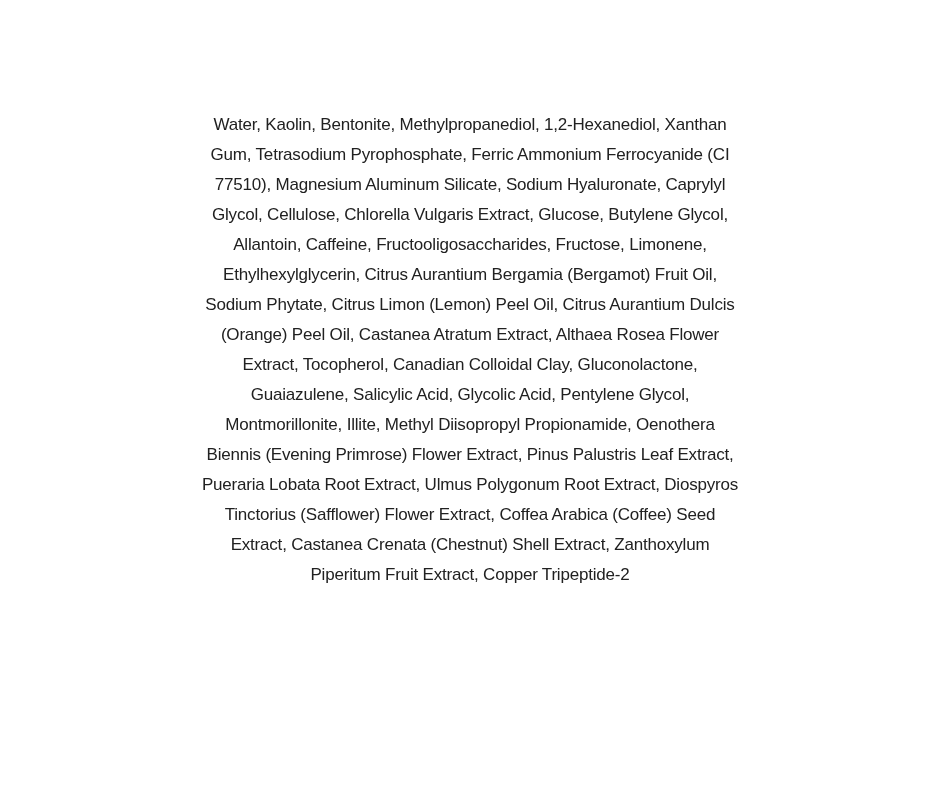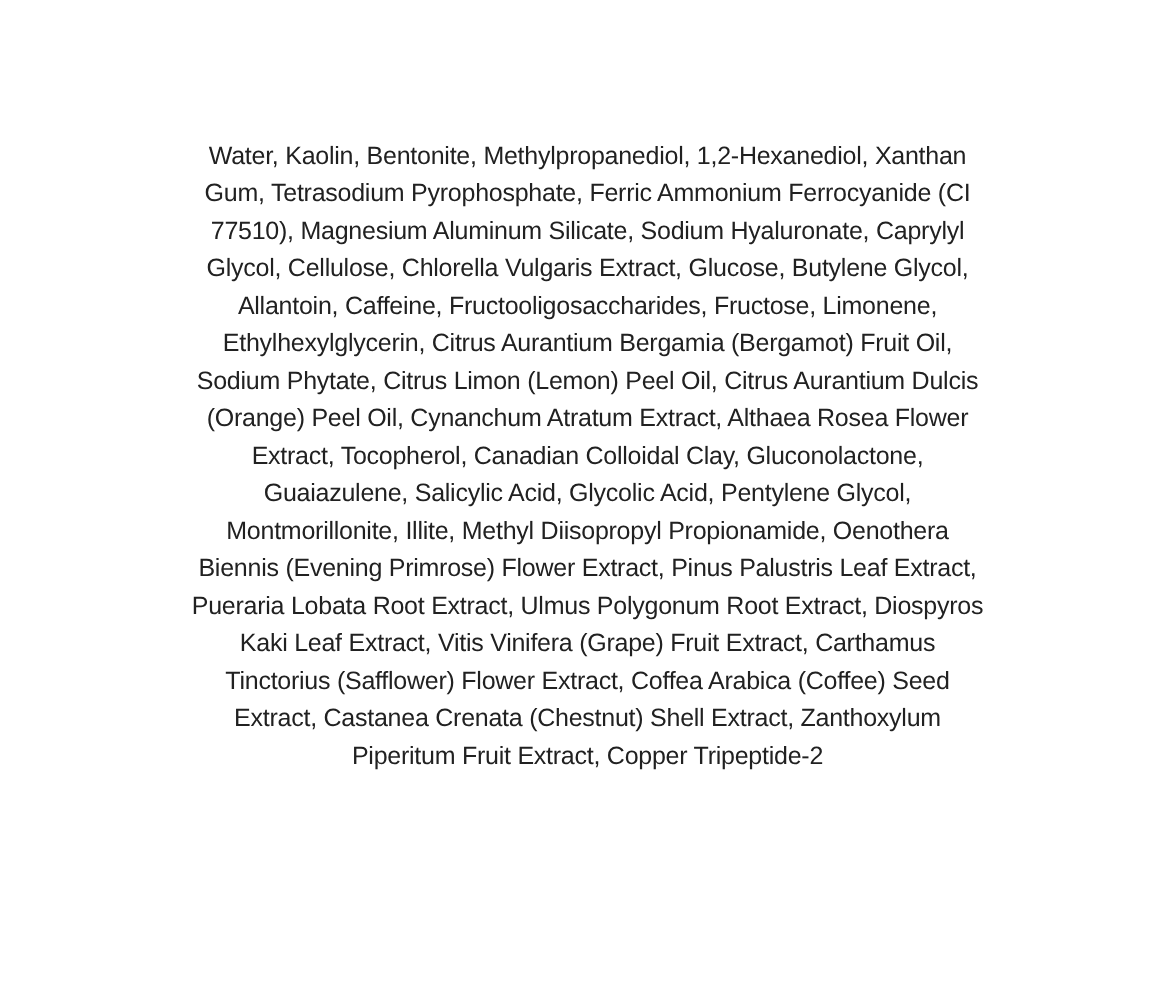--- a/index.html
+++ b/index.html
@@ -16,41 +16,40 @@
   }
   .ingredient-block {
     position: absolute;
     top: 110px;
     left: 50%;
     transform: translateX(-50%);
     width: 780px;
     text-align: center;
   }
   .ingredient-line {
-    font-size: 20px;
+    font-size: 17px;
     line-height: 30px;
     letter-spacing: -0.2px;
     white-space: nowrap;
     color: #212121;
   }
 </style>
 </head>
 <body style="background: rgb(255, 255, 255);">
 
 <div class="ingredient-block" id="ingredient-block" style="color: rgb(33, 33, 33);">
     <div class="ingredient-line">Water, Kaolin, Bentonite, Methylpropanediol, 1,2-Hexanediol, Xanthan</div>
     <div class="ingredient-line">Gum, Tetrasodium Pyrophosphate, Ferric Ammonium Ferrocyanide (CI</div>
     <div class="ingredient-line">77510), Magnesium Aluminum Silicate, Sodium Hyaluronate, Caprylyl</div>
     <div class="ingredient-line">Glycol, Cellulose, Chlorella Vulgaris Extract, Glucose, Butylene Glycol,</div>
     <div class="ingredient-line">Allantoin, Caffeine, Fructooligosaccharides, Fructose, Limonene,</div>
     <div class="ingredient-line">Ethylhexylglycerin, Citrus Aurantium Bergamia (Bergamot) Fruit Oil,</div>
     <div class="ingredient-line">Sodium Phytate, Citrus Limon (Lemon) Peel Oil, Citrus Aurantium Dulcis</div>
-    <div class="ingredient-line">(Orange) Peel Oil, Cynanchum Atratum Extract, Althaea Rosea Flower</div>
+    <div class="ingredient-line">(Orange) Peel Oil, Castanea Atratum Extract, Althaea Rosea Flower</div>
     <div class="ingredient-line">Extract, Tocopherol, Canadian Colloidal Clay, Gluconolactone,</div>
     <div class="ingredient-line">Guaiazulene, Salicylic Acid, Glycolic Acid, Pentylene Glycol,</div>
     <div class="ingredient-line">Montmorillonite, Illite, Methyl Diisopropyl Propionamide, Oenothera</div>
     <div class="ingredient-line">Biennis (Evening Primrose) Flower Extract, Pinus Palustris Leaf Extract,</div>
     <div class="ingredient-line">Pueraria Lobata Root Extract, Ulmus Polygonum Root Extract, Diospyros</div>
-    <div class="ingredient-line">Kaki Leaf Extract, Vitis Vinifera (Grape) Fruit Extract, Carthamus</div>
     <div class="ingredient-line">Tinctorius (Safflower) Flower Extract, Coffea Arabica (Coffee) Seed</div>
     <div class="ingredient-line">Extract, Castanea Crenata (Chestnut) Shell Extract, Zanthoxylum</div>
     <div class="ingredient-line">Piperitum Fruit Extract, Copper Tripeptide-2</div>
   </div>
 
 </body></html>

